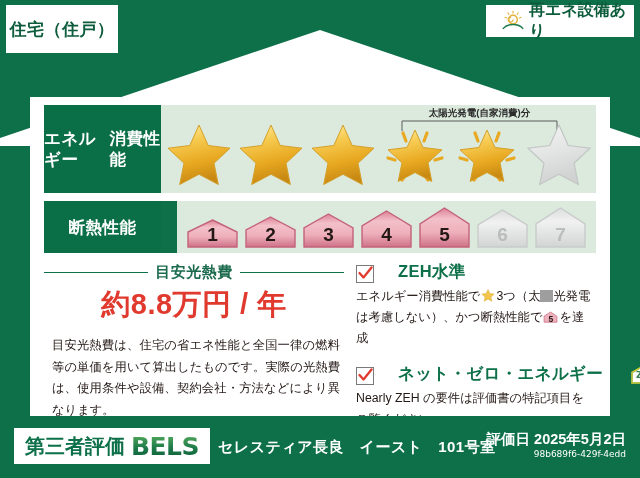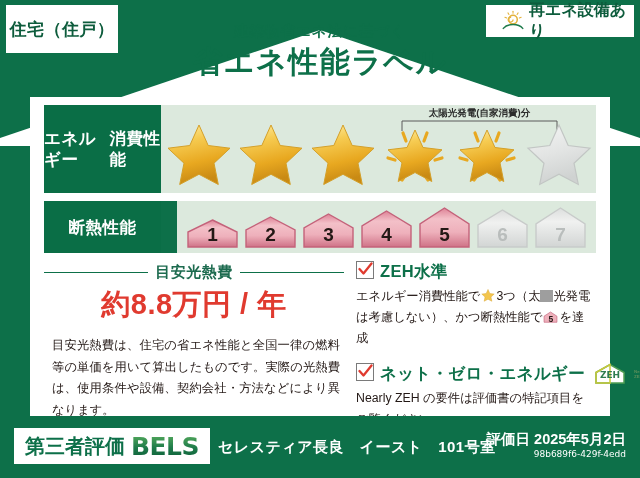--- a/index.html
+++ b/index.html
@@ -126,21 +126,21 @@
   }
   #cost-value{
     text-align:center;font-size:29px;font-weight:bold;color:#e03a2f;
     margin-top:6px;letter-spacing:0.5px;line-height:1.15;
   }
   #cost-note{
     margin-top:14px;font-size:12.3px;color:#231815;line-height:1.75;
     text-align:justify;padding:0 4px 0 8px;
   }
 
-  .zeh-head{display:flex;align-items:flex-start;gap:6px;}
+  .zeh-head{display:flex;align-items:flex-end;gap:24px;}
   .chk{
     width:16px;height:16px;border:1.4px solid #7a7a7a;background:#fff;
     position:relative;flex:none;
   }
   .chk svg{position:absolute;left:1px;top:0px;}
   .zeh-title{
     font-size:16.5px;font-weight:bold;color:#0d7049;letter-spacing:0.3px;
     white-space:nowrap;
   }
   .zeh-desc{
@@ -202,24 +202,20 @@
   }
 </style>
 </head>
 <body>
 
 <div id="label-root">
 
   <svg id="roof" viewBox="0 0 640 120" preserveAspectRatio="none">
     <polygon points="320,4 640,112 640,120 0,120 0,112" fill="#ffffff"></polygon>
   </svg>
-  <div id="roof-head">
-    <div id="title-sub">建築物省エネ法に基づく</div>
-    <div id="title-main">省エネ性能ラベル</div>
-  </div>
 
   <div class="badge" id="badge-housing">
     <span>住宅（住戸）</span>
   </div>
 
   <div class="badge" id="badge-renew">
     <svg width="26" height="24" viewBox="0 0 26 24">
       <g stroke="#e3b23c" stroke-width="1.1" stroke-linecap="round">
         <line x1="13" y1="1.5" x2="13" y2="3.6"></line>
         <line x1="7.5" y1="3.2" x2="8.6" y2="5"></line>

